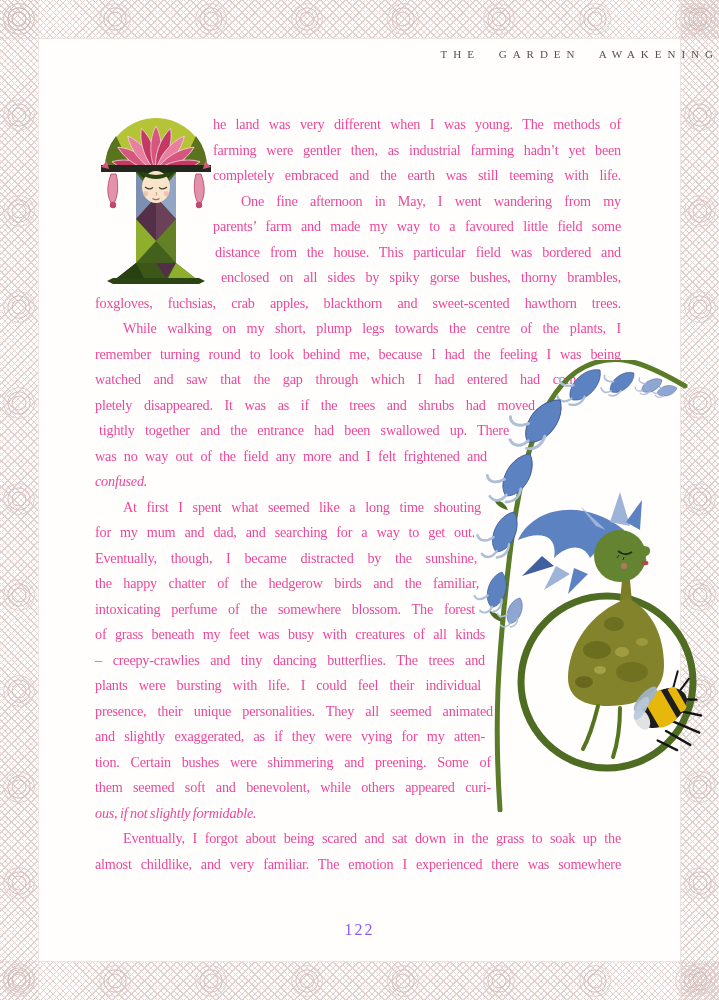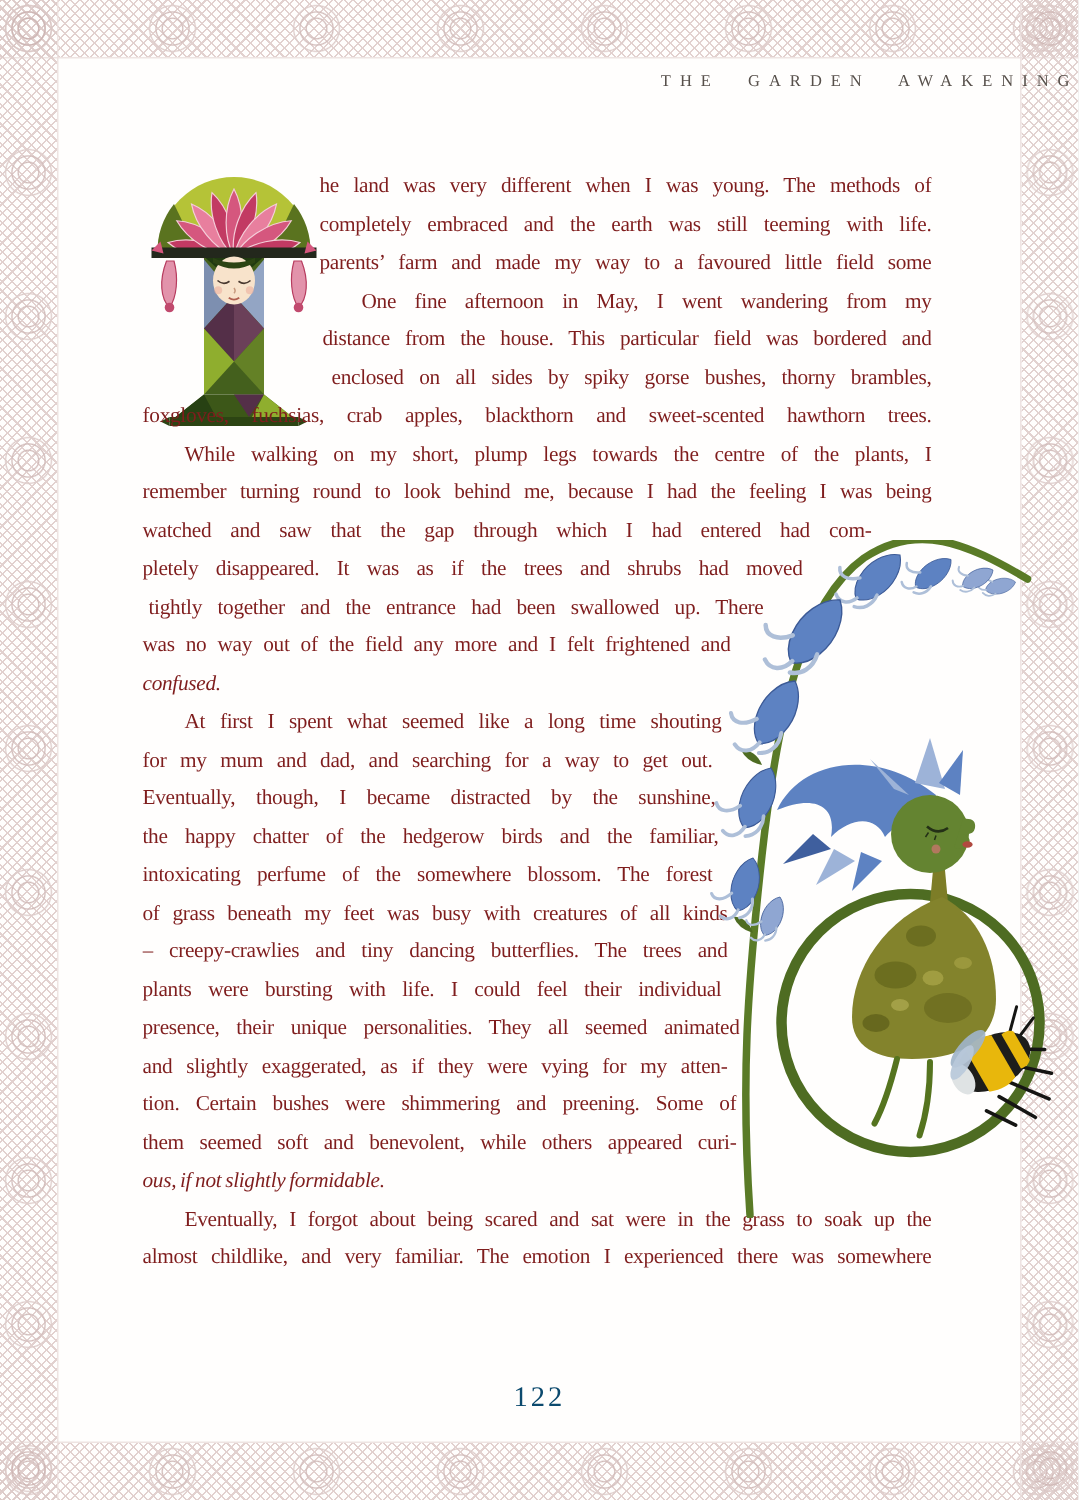--- a/index.html
+++ b/index.html
@@ -31,25 +31,25 @@
   .b-left{left:0; border-right:1px solid #ece0de;}
   .b-right{right:0; border-left:1px solid #ece0de;}
 
   
   .running-head{
     position:absolute; top:48px; left:0; right:0; text-align:right;
     font-size:11px; letter-spacing:6px; word-spacing:10px; color:#57504b;
   }
   .folio{
     position:absolute; top:921px; left:0; right:0; text-align:center;
-    font-size:19px; letter-spacing:2px; color:#0c4a6e;
+    font-size:16px; letter-spacing:2px; color:#8b5cf6;
   }
 
   
-  #text-flow{position:absolute; left:95px; top:112px; width:526px; color:#7f1d1d;}
+  #text-flow{position:absolute; left:95px; top:112px; width:526px; color:#ec4899;}
   .line{
     font-size:14.2px; line-height:25.5px; height:25.5px;
     letter-spacing:-0.2px; word-spacing:-0.8px;
     text-align:justify; text-align-last:justify; overflow:hidden;
     white-space:normal;
   }
   .line.last{text-align-last:left;font-style:italic;}
 
   .art{position:absolute;}
   #dropcap-art{left:99px; top:111px;}
@@ -121,23 +121,24 @@
       <circle cx="67.5" cy="82.5" r="2.6" fill="#edb3a2" opacity="0.65"></circle>
       <path d="M46,76 q4,3.5 8,0.5" stroke="#4a3a30" stroke-width="1.1" fill="none"></path>
       <path d="M60,76.5 q4,3 8,-0.5" stroke="#4a3a30" stroke-width="1.1" fill="none"></path>
       <path d="M57,81 q1.5,2 0,3.5" stroke="#c79a7e" stroke-width="1" fill="none"></path>
       <path d="M53.5,87.5 q3.5,2.5 7,0" stroke="#b06050" stroke-width="1.2" fill="none"></path>
     </g>
   </svg>
 
   <div id="text-flow">
       <div class="line" style="margin-left: 118px; width: 408px;">he land was very different when I was young. The methods of</div>
+      <div class="line" style="margin-left: 118px; width: 408px;">farming were gentler then, as industrial farming hadn’t yet been</div>
       <div class="line" style="margin-left: 118px; width: 408px;">completely embraced and the earth was still teeming with life.</div>
+      <div class="line" style="margin-left: 118px; width: 408px; text-indent: 28px;">One fine afternoon in May, I went wandering from my</div>
       <div class="line" style="margin-left: 118px; width: 408px;">parents’ farm and made my way to a favoured little field some</div>
-      <div class="line" style="margin-left: 118px; width: 408px; text-indent: 28px;">One fine afternoon in May, I went wandering from my</div>
       <div class="line" style="margin-left: 120px; width: 406px;">distance from the house. This particular field was bordered and</div>
       <div class="line" style="margin-left: 126px; width: 400px;">enclosed on all sides by spiky gorse bushes, thorny brambles,</div>
       <div class="line" style="margin-left: 0px; width: 526px;">foxgloves, fuchsias, crab apples, blackthorn and sweet-scented hawthorn trees.</div>
       <div class="line" style="margin-left: 0px; width: 526px; text-indent: 28px;">While walking on my short, plump legs towards the centre of the plants, I</div>
       <div class="line" style="margin-left: 0px; width: 526px;">remember turning round to look behind me, because I had the feeling I was being</div>
       <div class="line" style="margin-left: 0px; width: 486px;">watched and saw that the gap through which I had entered had com-</div>
       <div class="line" style="margin-left: 0px; width: 440px;">pletely disappeared. It was as if the trees and shrubs had moved</div>
       <div class="line" style="margin-left: 4px; width: 410px;">tightly together and the entrance had been swallowed up. There</div>
       <div class="line" style="margin-left: 0px; width: 392px;">was no way out of the field any more and I felt frightened and</div>
       <div class="line last" style="margin-left: 0px; width: 392px;">confused.</div>
@@ -147,21 +148,21 @@
       <div class="line" style="margin-left: 0px; width: 384px;">the happy chatter of the hedgerow birds and the familiar,</div>
       <div class="line" style="margin-left: 0px; width: 380px;">intoxicating perfume of the somewhere blossom. The forest</div>
       <div class="line" style="margin-left: 0px; width: 390px;">of grass beneath my feet was busy with creatures of all kinds</div>
       <div class="line" style="margin-left: 0px; width: 390px;">– creepy-crawlies and tiny dancing butterflies. The trees and</div>
       <div class="line" style="margin-left: 0px; width: 386px;">plants were bursting with life. I could feel their individual</div>
       <div class="line" style="margin-left: 0px; width: 398px;">presence, their unique personalities. They all seemed animated</div>
       <div class="line" style="margin-left: 0px; width: 390px;">and slightly exaggerated, as if they were vying for my atten-</div>
       <div class="line" style="margin-left: 0px; width: 396px;">tion. Certain bushes were shimmering and preening. Some of</div>
       <div class="line" style="margin-left: 0px; width: 396px;">them seemed soft and benevolent, while others appeared curi-</div>
       <div class="line last" style="margin-left: 0px; width: 396px;">ous, if not slightly formidable.</div>
-      <div class="line" style="margin-left: 0px; width: 526px; text-indent: 28px;">Eventually, I forgot about being scared and sat were in the grass to soak up the</div>
+      <div class="line" style="margin-left: 0px; width: 526px; text-indent: 28px;">Eventually, I forgot about being scared and sat down in the grass to soak up the</div>
       <div class="line" style="margin-left: 0px; width: 526px;">almost childlike, and very familiar. The emotion I experienced there was somewhere</div>
     </div>
 
   <svg id="fairy-art" class="art" width="244" height="452" viewBox="0 0 244 452">
 
     <path d="M28,450 C22,360 26,300 36,210 C46,120 62,42 104,12 C140,-12 172,2 213,26" fill="none" stroke="#5a7b27" stroke-width="5" stroke-linecap="round"></path>
     <path d="M36,150 q-10,-2 -14,-10 q10,0 14,10 Z" fill="#4e6c22"></path>
     <path d="M30,262 q-10,-3 -13,-11 q10,1 13,11 Z" fill="#4e6c22"></path>
 
     <g id="bells">

